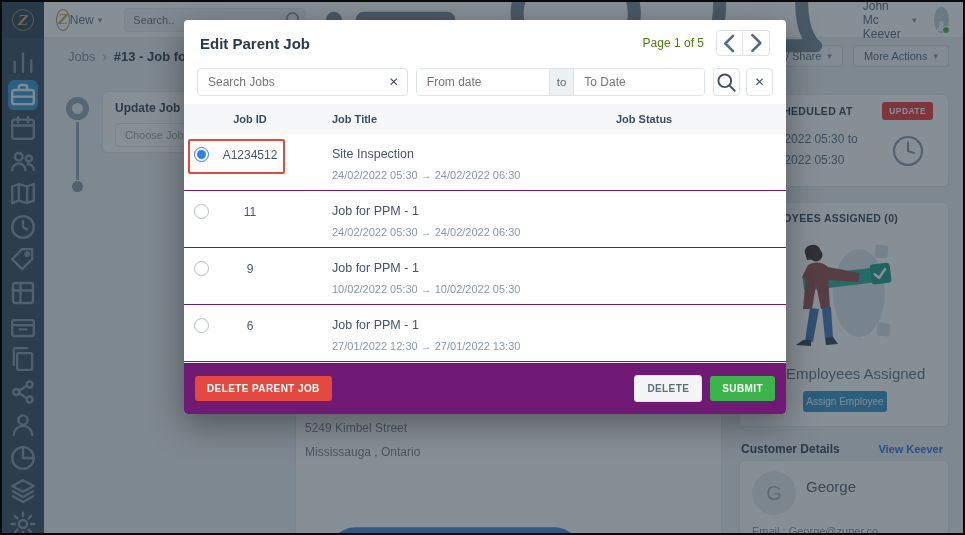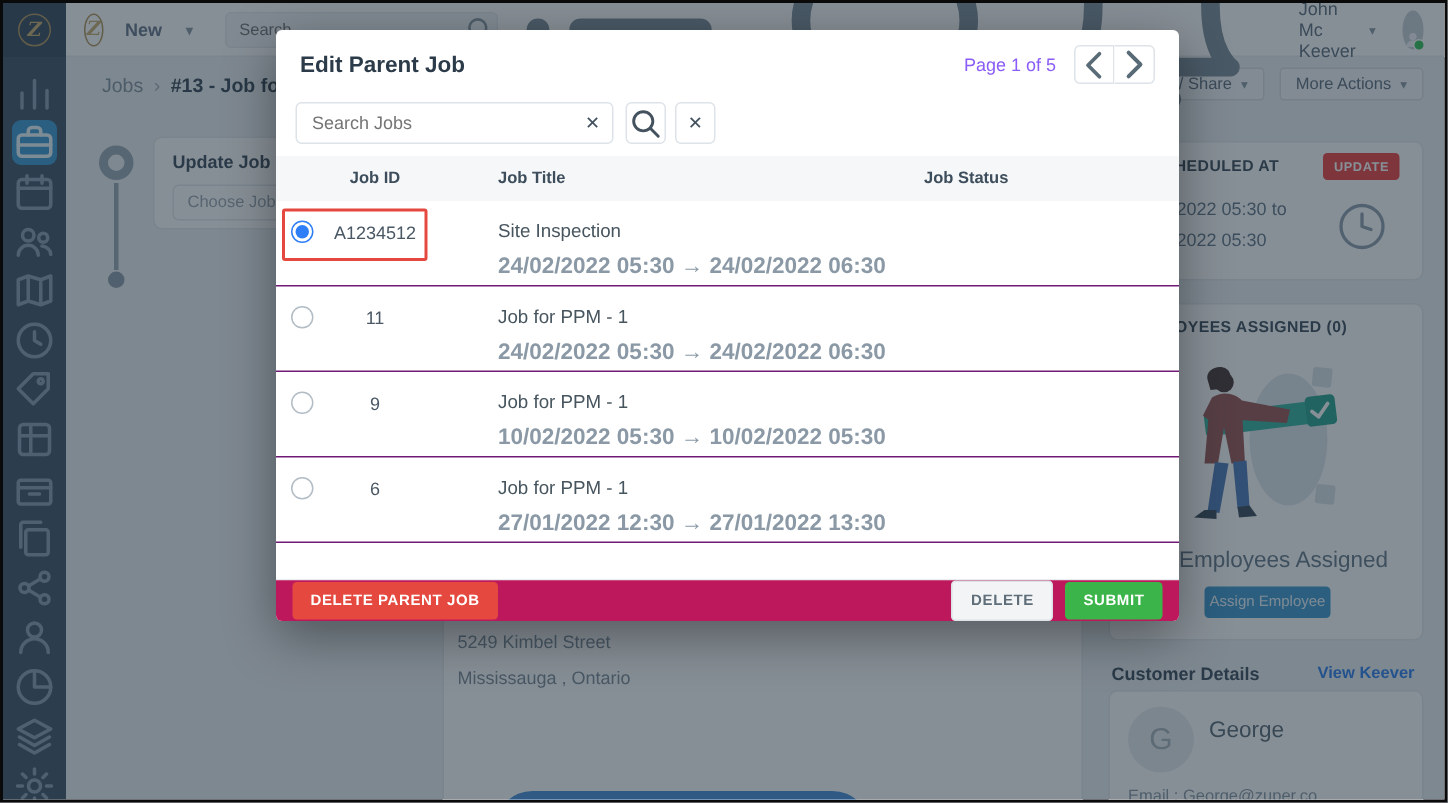--- a/index.html
+++ b/index.html
@@ -16,21 +16,21 @@
   .side-nav { padding-top:7px; }
   .side-item { width:42px; height:33px; display:flex; align-items:center; justify-content:center; color:#8ba0b2; }
   .side-item svg { width:17px; height:17px; }
   .side-item.active .ico-wrap { background:#3d9bd3; color:#eaf6fd; }
   .ico-wrap { width:30px; height:30px; border-radius:6px; display:flex; align-items:center; justify-content:center; }
 
   
   .topbar { position:absolute; left:42px; top:0; right:0; height:36px; background:#fff;
             border-bottom:1px solid #e7eaed; display:flex; align-items:center; z-index:1; }
   .tb-logo { margin-left:12px; }
-  .tb-new { margin-left:14px; font-size:12px; color:#66778a; display:flex; align-items:center; gap:16px; cursor:pointer;font-weight:bold; }
+  .tb-new { font-size:12px; color:#66778a; display:flex; align-items:center; gap:4px; cursor:pointer; }
   .caret { font-size:9px; color:#8a99a6; }
   .tb-search { margin-left:22px; width:188px; height:24px; background:#f2f4f6; border:1px solid #e7ebee;
                border-radius:4px; display:flex; align-items:center; }
   .tb-search input { flex:1; border:0; background:transparent; font-size:11px; padding:0 8px; color:#5f7080; outline:none;
                      font-family:"Liberation Sans", sans-serif;}
   .tb-search .mag { width:22px; color:#8a99a6; display:flex; align-items:center; }
   .tb-search .mag svg { width:13px; height:13px; }
   .tb-right { margin-left:auto; display:flex; align-items:center; gap:18px; padding-right:14px; }
   .tb-ic { color:#7d8e9c; position:relative; display:flex; }
   .tb-ic svg { width:16px; height:16px; }
@@ -91,21 +91,21 @@
                  color:#a8b4bd; font-size:20px; display:flex; align-items:center; justify-content:center; }
   .cust-name { position:absolute; left:66px; top:17px; font-size:15px; color:#5a6b78; }
   .cust-email { position:absolute; left:12px; top:64px; font-size:11px; color:#8a99a6; }
 
   
   .overlay { position:absolute; inset:0; background:rgba(24,40,54,.52); z-index:3; }
   .modal { position:absolute; left:182px; top:18px; width:602px; height:394px; background:#fff; border-radius:4px;
            z-index:4; box-shadow:0 10px 35px rgba(0,0,0,.38); }
   .m-head { height:46px; display:flex; align-items:center; padding:0 16px; }
   .m-title { font-size:15px; font-weight:700; color:#2c3b49; }
-  .m-page { margin-left:auto; font-size:12px; color:#8b5cf6; margin-right:12px; }
+  .m-page { margin-left:auto; font-size:12px; color:#4d7c0f; margin-right:12px; }
   .pg-group { display:flex; }
   .pg-btn { width:27px; height:26px; background:#fff; border:1px solid #dde3e8; display:flex; align-items:center;
             justify-content:center; color:#5a6b78; cursor:pointer; }
   .pg-btn svg { width:11px; height:11px; }
   .pg-prev { border-radius:4px 0 0 4px; }
   .pg-next { border-radius:0 4px 4px 0; border-left:0; }
 
   .m-filters { display:flex; align-items:center; padding:2px 13px 0; }
   .f-search { width:212px; height:28px; border:1px solid #dde3e8; border-radius:4px; display:flex; align-items:center; }
   .f-search input { flex:1; min-width:0; border:0; outline:none; padding:0 10px; font-size:12px; color:#44525f;
@@ -127,25 +127,25 @@
   .th-title { flex:1; padding-left:50px; } .th-status { width:170px; }
 
   .m-row { position:relative; display:flex; height:57px; border-bottom:1px solid #701a75; padding-top:13px; }
   .c-radio { width:34px; display:flex; justify-content:center; }
   .radio { width:15px; height:15px; border:1.5px solid #b3bdc6; border-radius:50%; position:relative; cursor:pointer; }
   .radio.checked { border-color:#2e7ef7; }
   .radio.checked::after { content:""; position:absolute; inset:2px; border-radius:50%; background:#2e7ef7; }
   .c-id { width:64px; text-align:center; font-size:12px; color:#4a5865; padding-top:1px; }
   .c-title { flex:1; padding-left:50px; }
   .r-title { font-size:12.5px; color:#47555f; }
-  .r-sched { font-size:15px; color:#8a99a5; margin-top:8px;font-weight:bold; }
+  .r-sched { font-size:11px; color:#8a99a5; margin-top:8px; }
   .c-status { width:170px; font-size:12px; color:#4a5865; }
   .hl-box { position:absolute; left:4px; top:5px; width:97px; height:35px; border:2px solid #e5483e; border-radius:2px; pointer-events:none; }
 
-  .m-foot { position:absolute; left:0; right:0; bottom:0; height:28px; background:#be185d; border-top:1px solid #e9edf0;
+  .m-foot { position:absolute; left:0; right:0; bottom:0; height:52px; background:#701a75; border-top:1px solid #e9edf0;
             border-radius:0 0 4px 4px; display:flex; align-items:center; padding:0 11px; }
   .btn { font-family:"Liberation Sans", sans-serif; font-size:10px; font-weight:700; letter-spacing:.4px;
          padding:7px 12px; border-radius:3px; cursor:pointer; border:0; }
   .btn-delete { background:#e5483e; color:#fff; }
   .btn-close { margin-left:auto; background:#f2f4f5; border:1px solid #dde2e6; color:#5f6e79; }
   .btn-submit { margin-left:8px; background:#3bb54a; color:#fff; }
 </style>
 </head>
 <body>
 
@@ -443,20 +443,25 @@
             </span>
           </div>
       </div>
     </div>
 
     <div class="m-filters">
       <div class="f-search">
         <input value="" placeholder="Search Jobs" style="">
         <button class="f-clear">✕</button>
       </div>
+      <div class="f-dates">
+        <input class="f-from" value="" placeholder="From date" style="">
+        <span class="to-addon">to</span>
+        <input class="f-to" value="" placeholder="To Date" style="">
+      </div>
       <button class="f-btn">
           <span style="display:flex">
             <svg viewBox="0 0 18 18" fill="none" stroke="currentColor" stroke-width="1.4" stroke-linecap="round" stroke-linejoin="round" style="width:100%;height:100%">
               <circle cx="7.8" cy="7.8" r="4.6"></circle>
               <path d="M11.3 11.3L15 15"></path>
             </svg>
           </span>
         </button>
       <button class="f-btn x">✕</button>
     </div>

